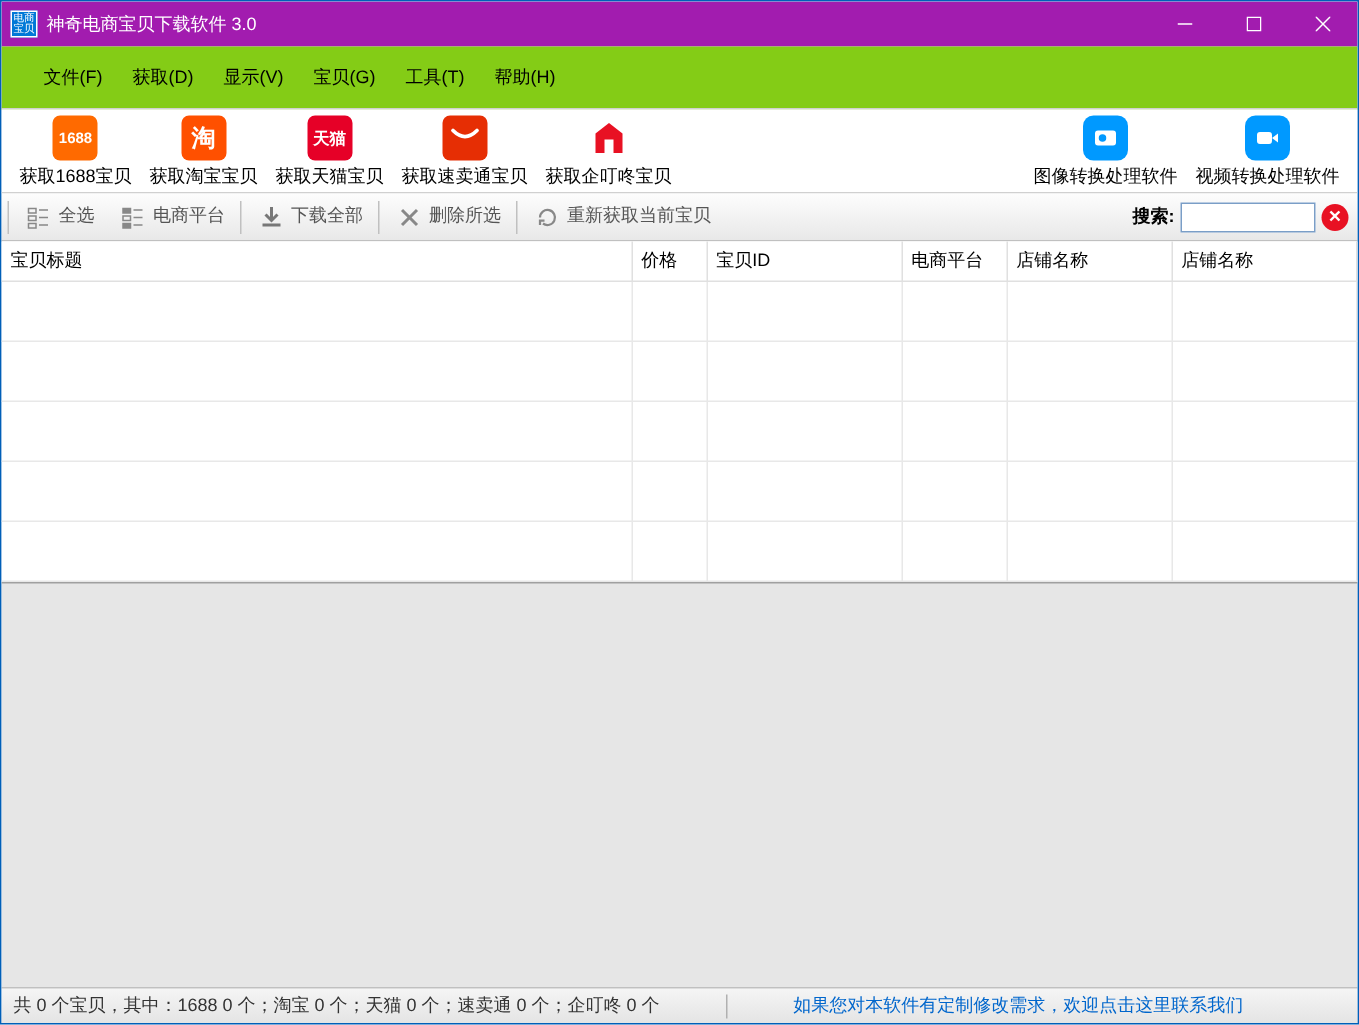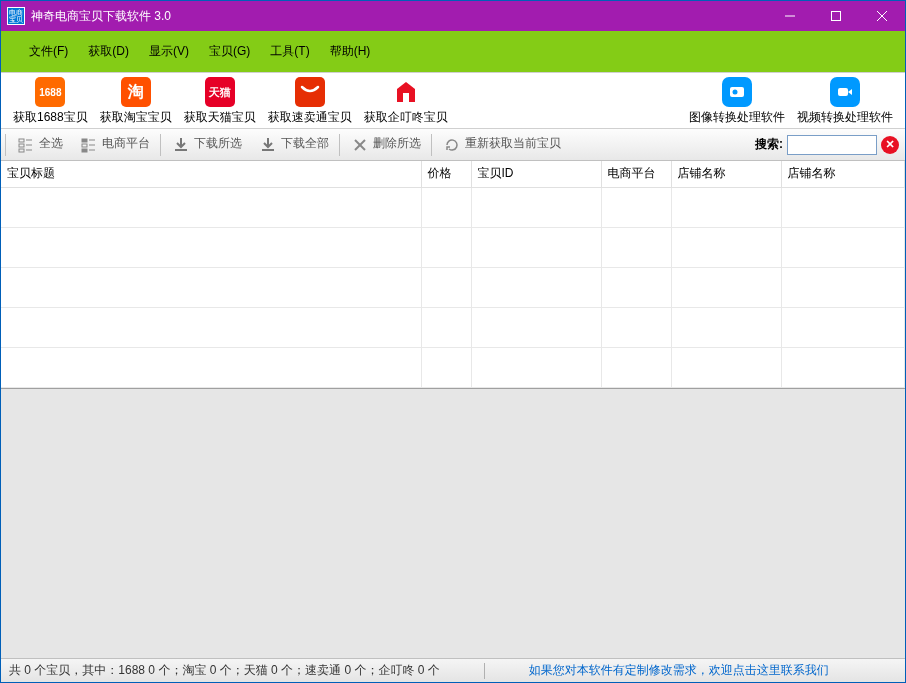--- a/index.html
+++ b/index.html
@@ -154,29 +154,20 @@
         <svg width="16" height="16" viewBox="0 0 16 16" stroke="#888" fill="none">
           <rect x="1" y="2" width="5" height="3" fill="#888"></rect>
           <rect x="1" y="7" width="5" height="3"></rect>
           <rect x="1" y="12" width="5" height="3" fill="#888"></rect>
           <path d="M8 3 h6 M8 8 h6 M8 13 h6"></path>
         </svg>
       </span>
     <span>电商平台</span>
   </div>
   <div class="sep"></div>
-  <div class="sec-btn">
-    <span class="si">
-        <svg width="18" height="18" viewBox="0 0 18 18" fill="#777">
-          <path d="M9 2 v8 M5 7 l4 4 l4 -4" stroke="#777" stroke-width="2" fill="none"></path>
-          <rect x="3" y="13" width="12" height="2"></rect>
-        </svg>
-      </span>
-    <span>下载所选</span>
-  </div>
   <div class="sec-btn">
     <span class="si">
         <svg width="18" height="18" viewBox="0 0 18 18" fill="#777">
           <path d="M9 2 v8 M5 7 l4 4 l4 -4" stroke="#777" stroke-width="2" fill="none"></path>
           <rect x="3" y="13" width="12" height="2"></rect>
         </svg>
       </span>
     <span>下载全部</span>
   </div>
   <div class="sep"></div>

